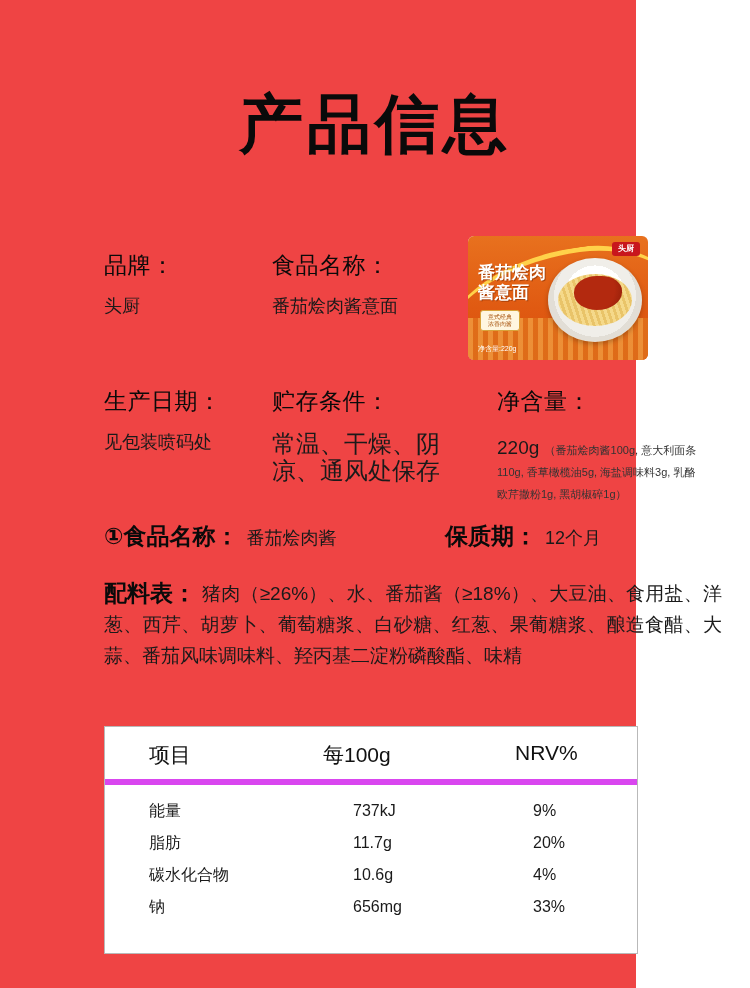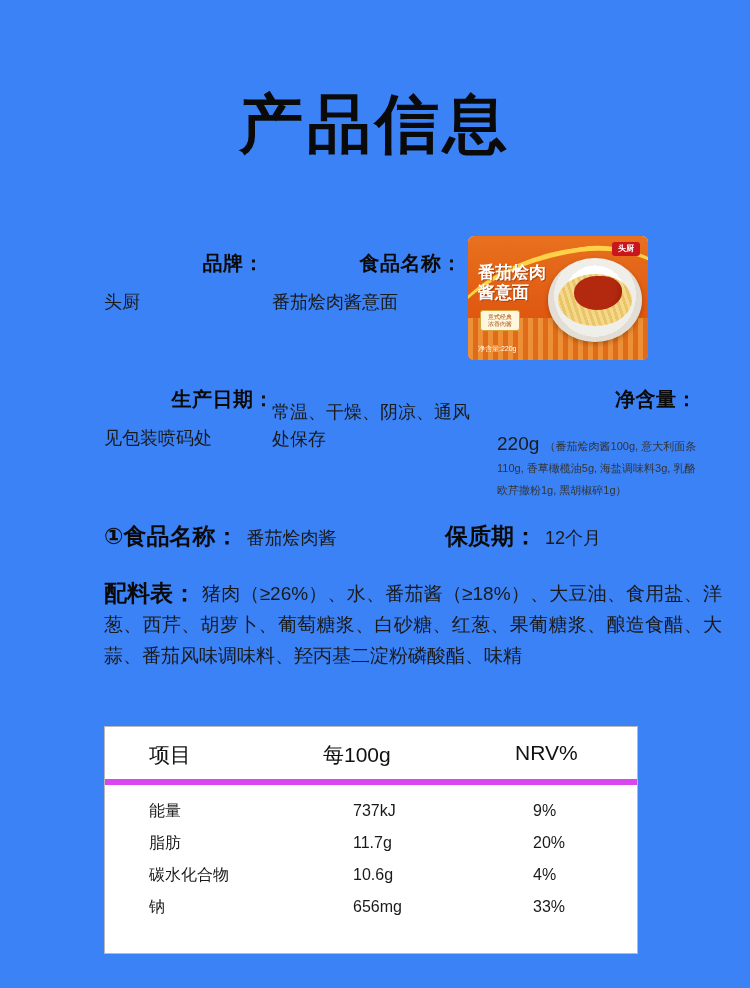--- a/index.html
+++ b/index.html
@@ -10,23 +10,23 @@
   body {
     width: 750px;
     height: 988px;
     position: relative;
     font-family: "Liberation Sans", "DejaVu Sans", sans-serif;
     color: #111111;
     overflow: hidden;
   }
   .page {
     position: relative;
-    width: 750px;
+    width: 636px;
     height: 988px;
-    background: #3b82f6;
+    background: #ef4444;
   }
 
   
   .page-title {
     position: absolute;
     left: 0;
     top: 88px;
     width: 750px;
     text-align: center;
     font-size: 64px;
@@ -50,26 +50,25 @@
     top: 14px;
     width: 160px;
   }
   .fld-foodname {
     position: absolute;
     left: 272px;
     top: 14px;
     width: 190px;
   }
   .lbl {
-    font-size: 20px;
-    font-weight: 700;
+    font-size: 23px;
+    font-weight: 400;
     color: #0a0a0a;
     letter-spacing: 0.5px;
     white-space: nowrap;
-    text-align: right;
   }
   .val {
     font-size: 18px;
     font-weight: 400;
     color: #1a1a1a;
     margin-top: 13px;
     white-space: nowrap;
   }
 
   
@@ -181,21 +180,21 @@
   .row2 {
     position: absolute;
     left: 0;
     top: 386px;
     width: 750px;
   }
   .fld-proddate { position: absolute; left: 104px; top: 0; width: 170px; }
   .fld-storage  { position: absolute; left: 272px; top: 0; width: 215px; }
   .fld-netwt    { position: absolute; left: 497px; top: 0; width: 200px; }
   .val-multi {
-    font-size: 18px;
+    font-size: 24px;
     color: #1a1a1a;
     margin-top: 13px;
     line-height: 27px;
   }
   .netwt-main {
     font-size: 19px;
     color: #1a1a1a;
     margin-top: 20px;
     line-height: 22px;
   }
@@ -335,20 +334,21 @@
   </div>
 
   <div class="row2">
 
     <div class="fld-proddate">
       <div class="lbl">生产日期：</div>
       <div class="val">见包装喷码处</div>
     </div>
 
     <div class="fld-storage">
+      <div class="lbl">贮存条件：</div>
       <div class="val-multi">常温、干燥、阴凉、通风处保存</div>
     </div>
 
     <div class="fld-netwt">
       <div class="lbl">净含量：</div>
       <div class="netwt-main">
         <span>220g</span>
         <span class="netwt-detail">（番茄烩肉酱100g, 意大利面条110g, 香草橄榄油5g, 海盐调味料3g, 乳酪欧芹撒粉1g, 黑胡椒碎1g）</span>
       </div>
     </div>

